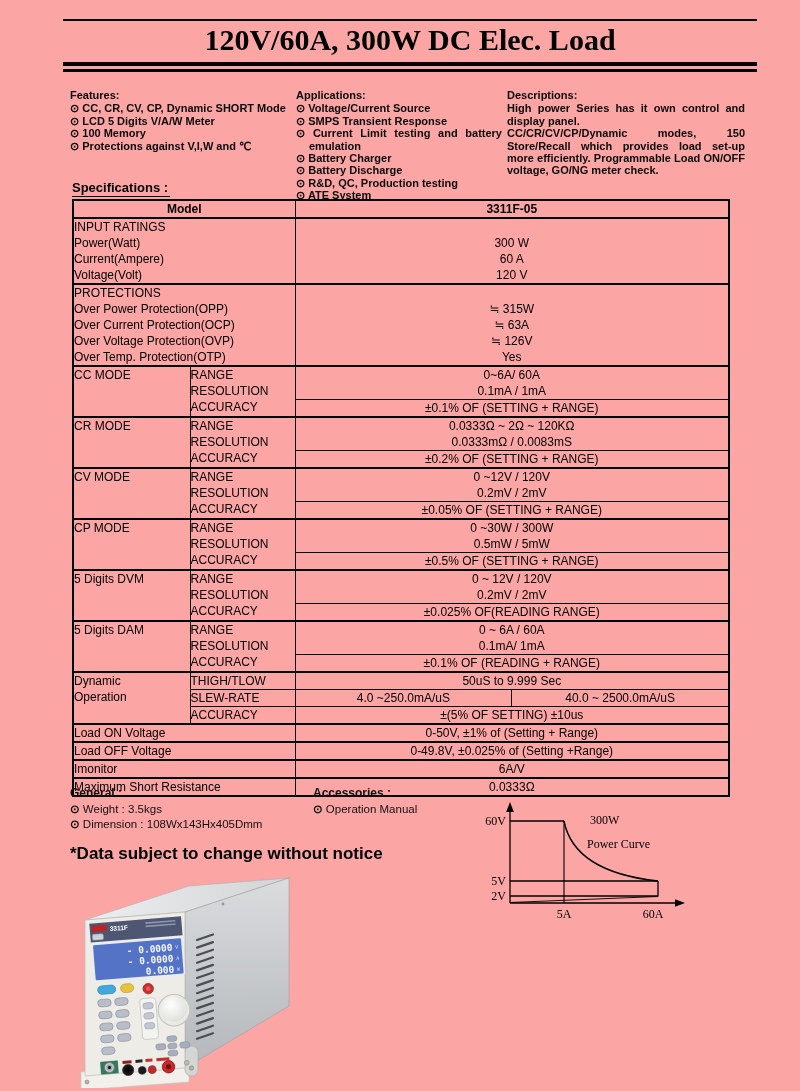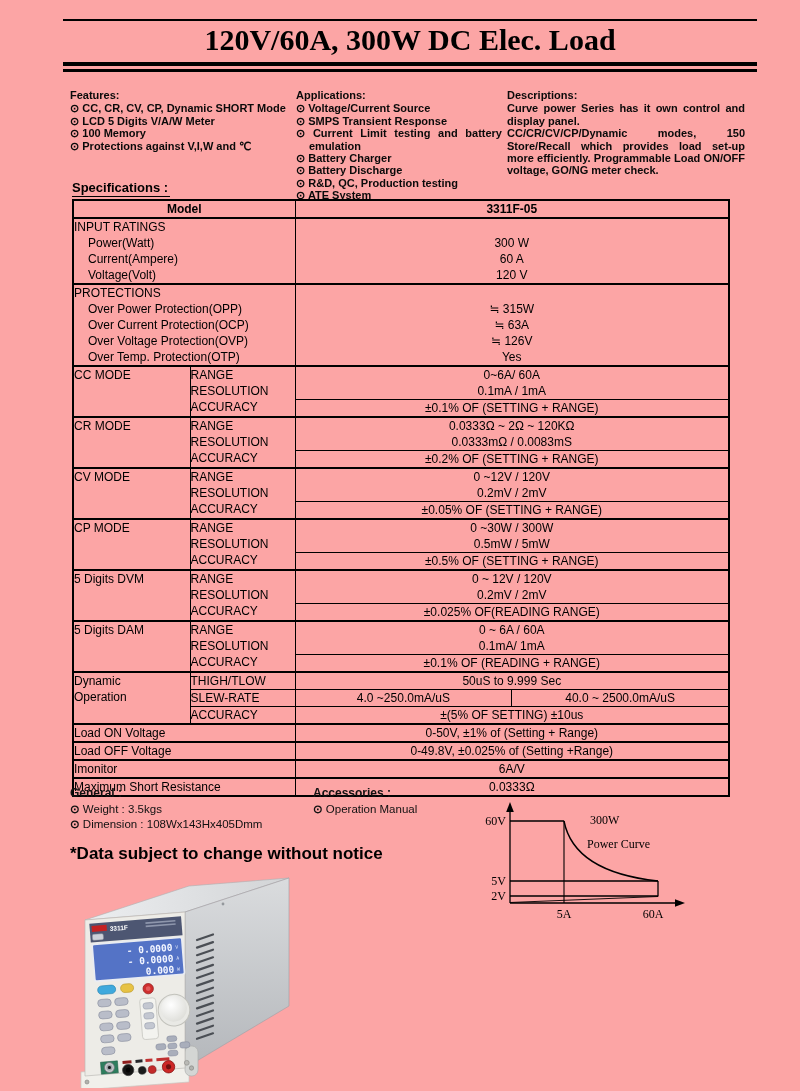--- a/index.html
+++ b/index.html
@@ -26,21 +26,21 @@
 
   
   .spec-head { position:absolute; left:72px; top:180px; font-size:13px; font-weight:bold;
                border-bottom:1.5px solid #000; padding:0 2px 1px 0; }
   table.spec { position:absolute; left:72px; top:199px; width:656px; border-collapse:collapse;
                table-layout:fixed; border:2px solid #000; }
   table.spec td { border:1px solid #000000; padding:0; vertical-align:top;
                   font-size:12px; line-height:16px; }
   table.spec tr.thick > td { border-top-width:2px; }
   td.lab { padding-left:4px; }
-  .ind { padding-left:14px; }
+  .ind { }
   td.val, .cline { text-align:center; }
   td.bold, .bold { font-weight:bold; }
   .vals { padding:0; }
   .vals .acc { border-top:1px solid #000; text-align:center; }
   .slewwrap { display:flex;align-items:flex-end; }
   .slewwrap > div { flex:1; text-align:center; }
   .slewwrap > div.r { border-left:1px solid #000; }
 
   
   .bsec { position:absolute; font-size:11.5px; line-height:15.5px; color:#111; }
@@ -78,21 +78,21 @@
     <div class="li"><span class="bullet">⊙</span> <span>SMPS Transient Response</span></div>
     <div class="li"><span class="bullet">⊙</span> <span>Current Limit testing and battery emulation</span></div>
     <div class="li"><span class="bullet">⊙</span> <span>Battery Charger</span></div>
     <div class="li"><span class="bullet">⊙</span> <span>Battery Discharge</span></div>
     <div class="li"><span class="bullet">⊙</span> <span>R&amp;D, QC, Production testing</span></div>
     <div class="li"><span class="bullet">⊙</span> <span>ATE System</span></div>
   </div>
 
   <div class="col col-desc">
     <div class="hd">Descriptions:</div>
-    <p>Curve power Series has it own control and display panel.</p>
+    <p>High power Series has it own control and display panel.</p>
     <p>CC/CR/CV/CP/Dynamic modes, 150 Store/Recall which provides load set-up more efficiently. Programmable Load ON/OFF voltage, GO/NG meter check.</p>
   </div>
 
   <div class="spec-head">Specifications :</div>
 
   <table class="spec">
     <colgroup>
         <col style="width:117px">
         <col style="width:105px">
         <col style="width:434px">

